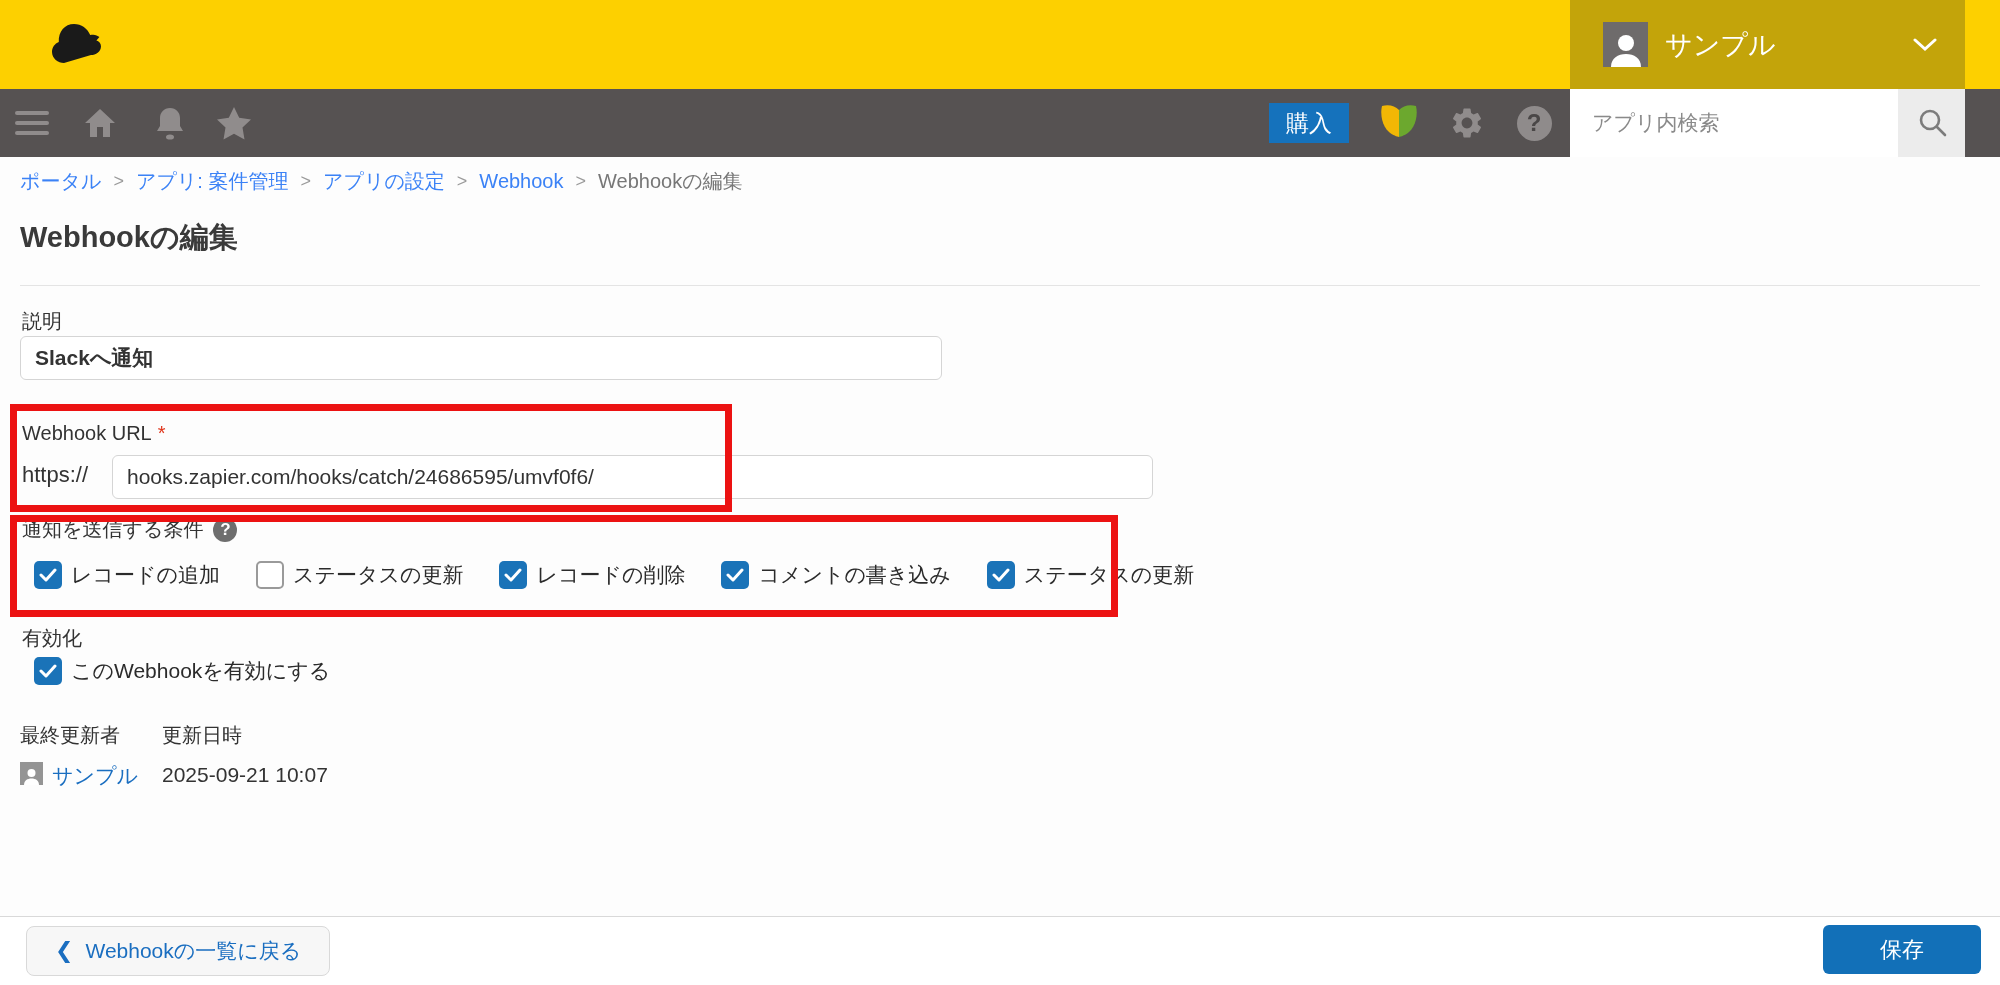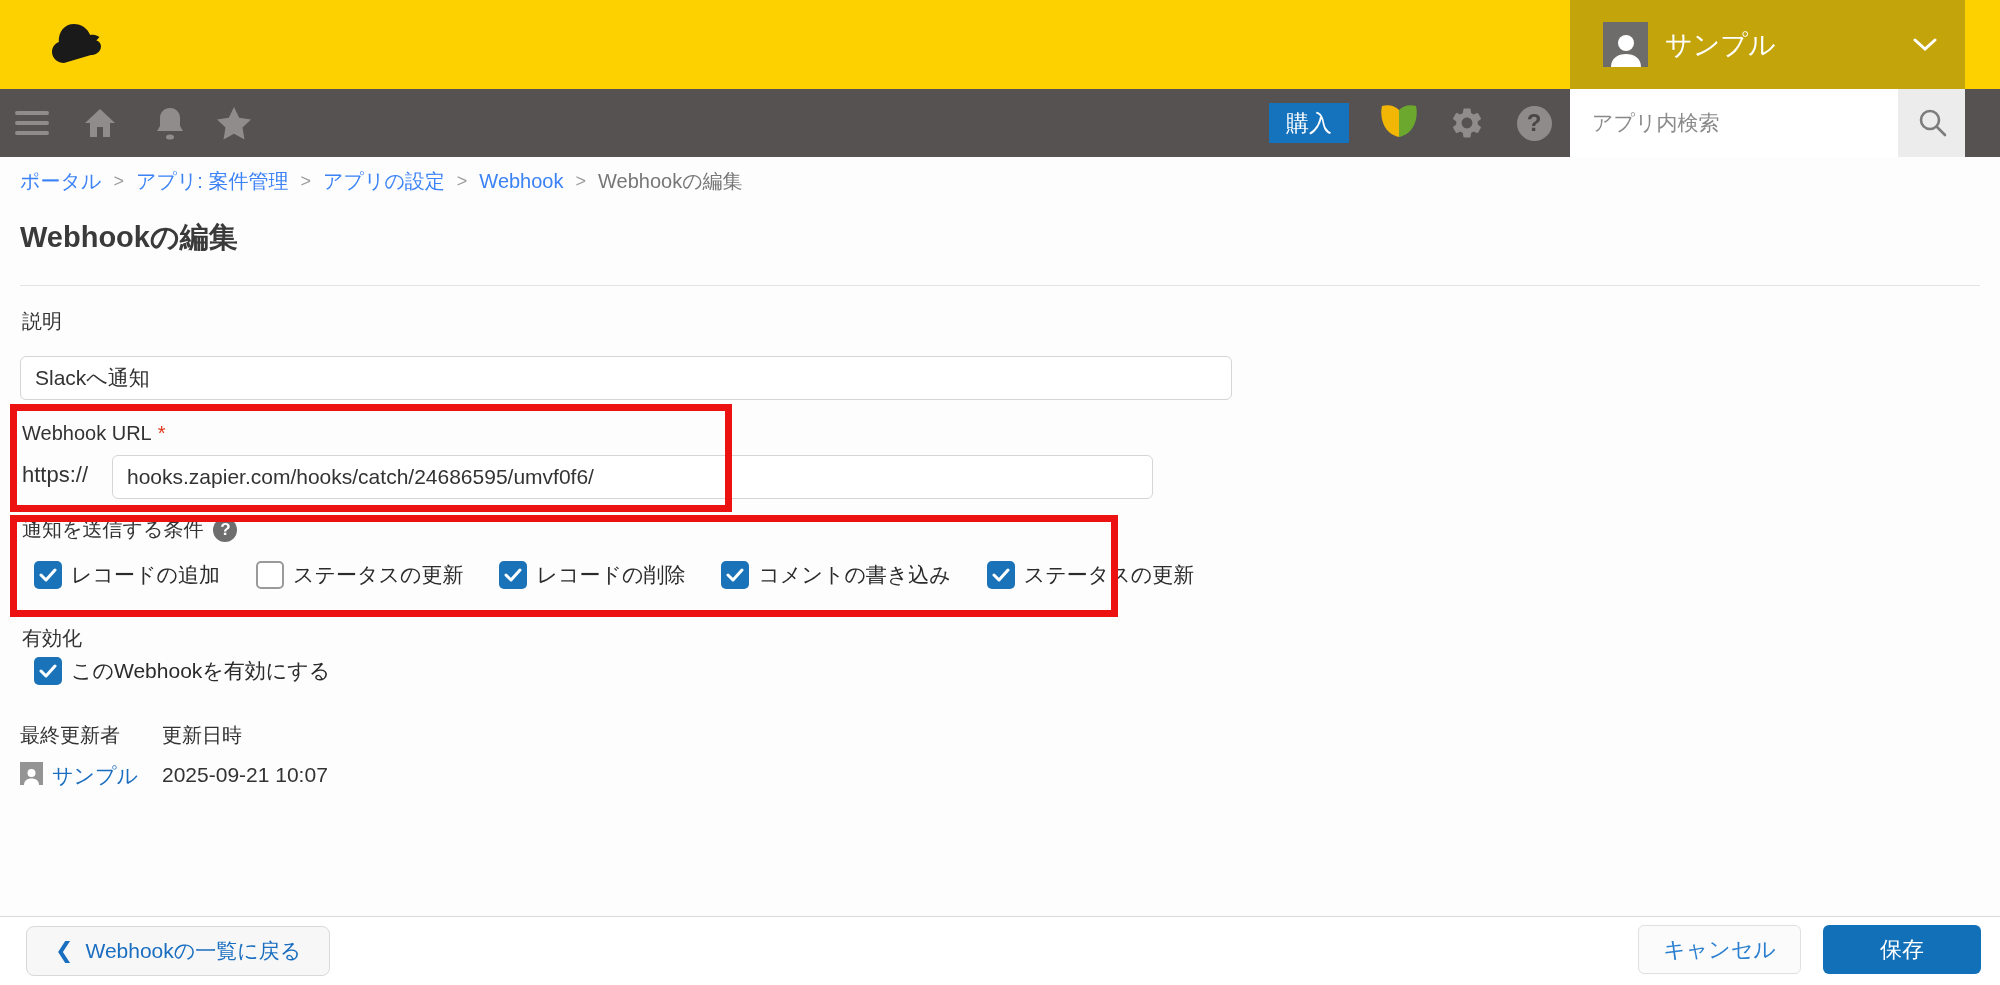--- a/index.html
+++ b/index.html
@@ -48,21 +48,21 @@
   
   .page-title { position:absolute; left:20px; top:218px; font-size:29px; color:#3a3a3a; }
   .title-divider { position:absolute; left:20px; top:285px; width:1960px; height:1px; background:#e4e4e4; }
 
   
   .field-label { font-size:20px; color:#333; }
   .req { color:#e0351b; margin-left:6px; }
   .text-input { background:#fff; border:1px solid #d5d5d5; border-radius:6px; height:44px;
     font-size:21px; color:#333; padding:0 14px; font-family:inherit; outline:none; }
   .lbl-desc { left:22px; top:308px; }
-  .input-desc { left:20px; top:356px; width:1212px; }
+  .input-desc { left:20px; top:336px; width:922px;font-weight:bold; }
   .lbl-url { left:22px; top:422px; }
   .url-protocol { left:22px; top:462px; font-size:22px; color:#333; }
   .input-url { left:112px; top:455px; width:1041px; }
 
   
   .annotation { position:absolute; border:7px solid #EC1212; pointer-events:none; z-index:50; }
   .anno-url { left:10px; top:404px; width:722px; height:108px; }
   .anno-cond { left:10px; top:515px; width:1108px; height:102px; }
 
   .lbl-cond { left:22px; top:516px; display:flex; align-items:center; gap:10px; }
@@ -273,15 +273,14 @@
   </svg>
 </span>
 <a class="updater-link">サンプル</a>
 <span class="updated-at">2025-09-21 10:07</span>
 
 <div class="footer">
   <button class="back-btn">
     <span class="back-chevron">❮</span>
     <span>Webhookの一覧に戻る</span>
   </button>
-  <button class="cancel-btn">キャンセル</button>
   <button class="save-btn">保存</button>
 </div>
 
 </body></html>

